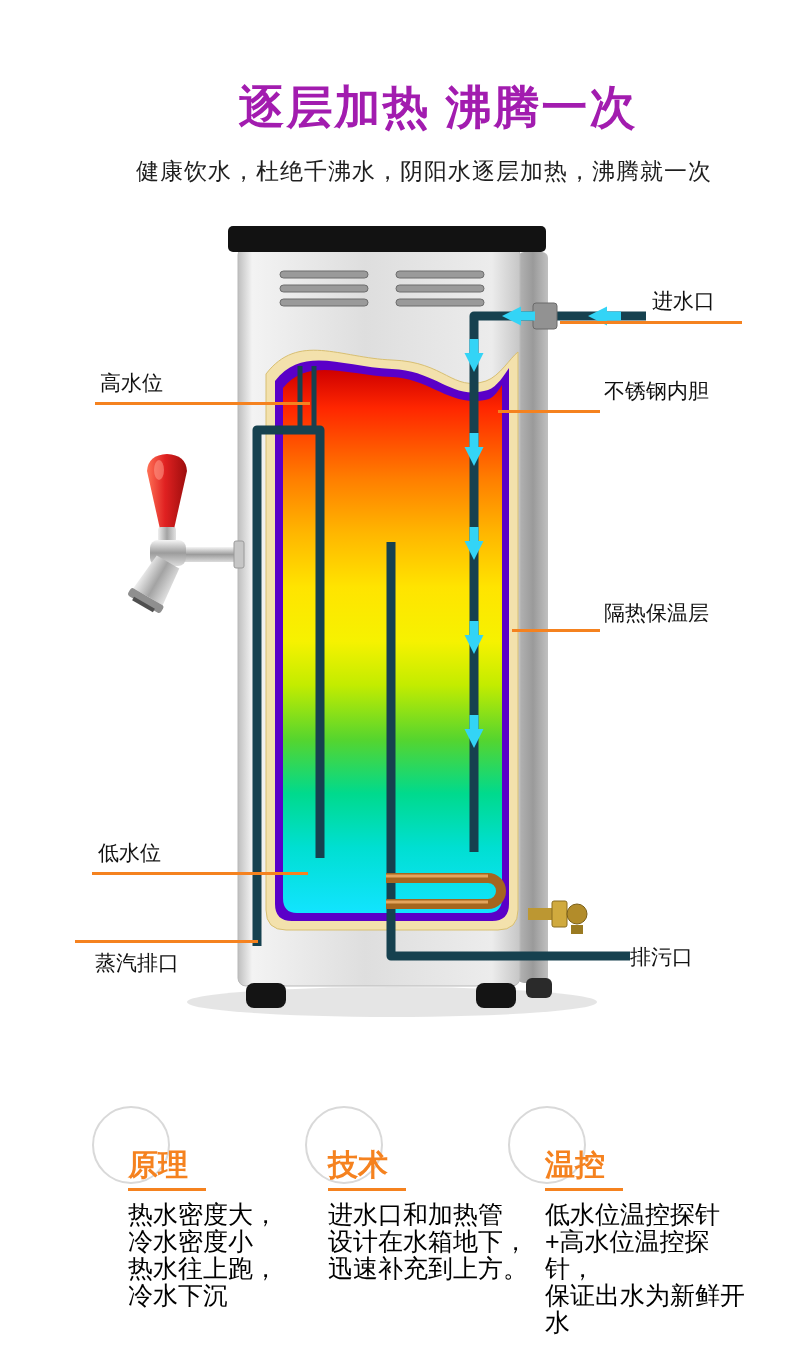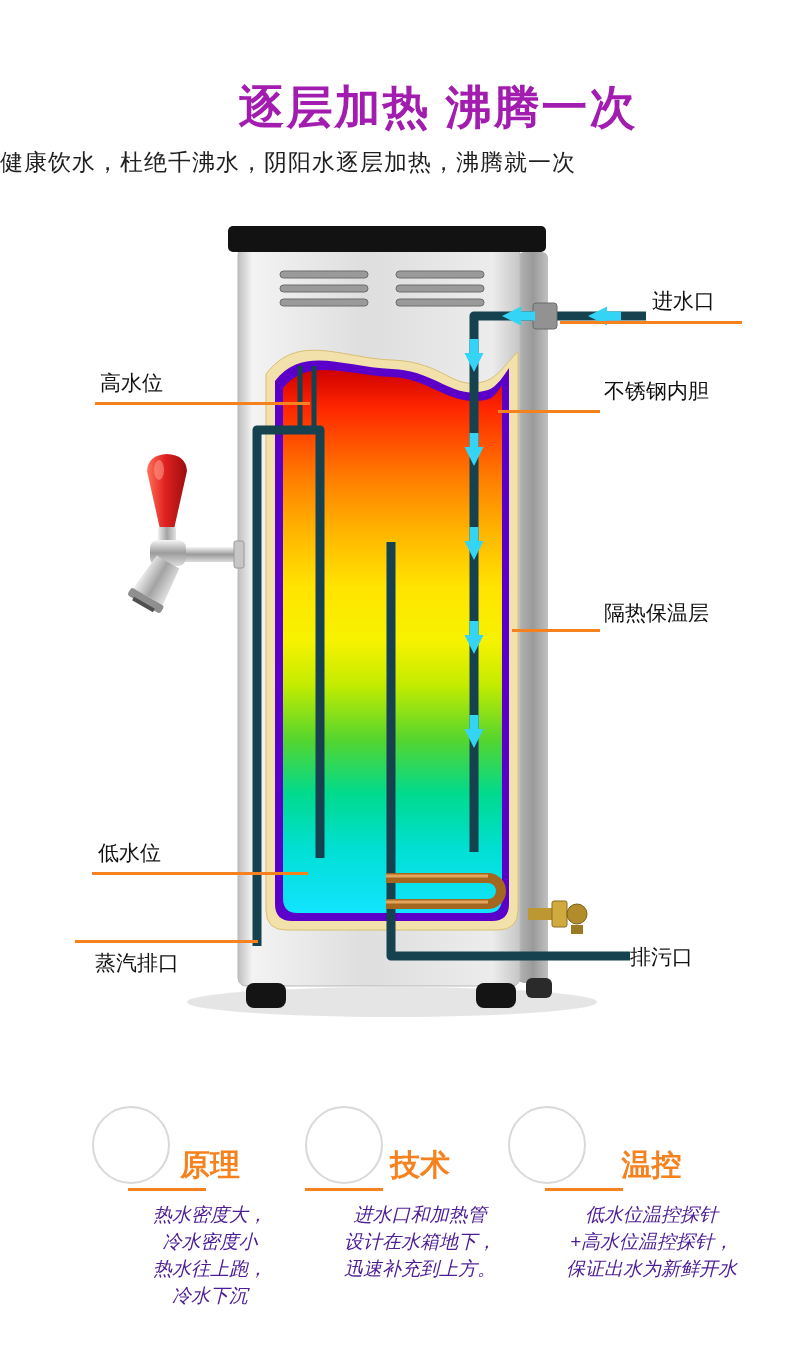--- a/index.html
+++ b/index.html
@@ -7,40 +7,40 @@
     width:790px; height:1350px; background:#ffffff;
     font-family:"Liberation Sans", sans-serif;
   }
   .page { position:relative; width:790px; height:1350px; overflow:hidden; background:#fff; }
 
   .title {
     position:absolute; top:82px; left:0; width:790px; text-align:center;
     font-size:46px; font-weight:bold; color:#a21caf; letter-spacing:2px; line-height:1.1;padding-left:43px;
   }
   .subtitle {
-    position:absolute; top:147px; left:0; width:712px; text-align:left;
+    position:absolute; top:156px; left:0; width:712px; text-align:right;
     font-size:23px; color:#1f1f1f; letter-spacing:1px;
   }
 
   svg.diagram { position:absolute; left:0; top:0; }
 
   .callout {
     position:absolute; font-size:21px; color:#111; white-space:nowrap; line-height:1.2;
   }
   .leader { position:absolute; height:3px; background:#f5821f; }
 
-  .feature { position:absolute; top:1106px;text-align:center; }
+  .feature { position:absolute; top:1106px; }
   .fcircle {
     position:absolute; left:0; top:0; width:74px; height:74px;
     border:2px solid #d9d9d9; border-radius:50%;
   }
   .finner { position:relative; padding-top:44px; }
   .feature h3 { margin:0; font-size:30px; font-weight:bold; color:#f5821f; line-height:1; }
   .funderline { width:78px; height:3px; background:#f5821f; margin:8px 0 10px 0; }
-  .fbody { font-size:19px; line-height:27px; color:#4c1d95;font-style:italic; }
+  .fbody { font-size:25px; line-height:27px; color:#000000; }
 </style>
 </head>
 <body>
 
 <div class="page">
 
   <div class="title">逐层加热 沸腾一次</div>
   <div class="subtitle">健康饮水，杜绝千沸水，阴阳水逐层加热，沸腾就一次</div>
 
   <svg class="diagram" width="790" height="1350" viewBox="0 0 790 1350">
@@ -191,21 +191,21 @@
         <div>热水密度大，</div>
         <div>冷水密度小</div>
         <div>热水往上跑，</div>
         <div>冷水下沉</div>
       </div>
     </div>
   </div>
 
   <div class="feature" style="left:305px; width:230px">
     <div class="fcircle"></div>
-    <div class="finner" style="">
+    <div class="finner" style="margin-left:23px">
       <h3>技术</h3>
       <div class="funderline"></div>
       <div class="fbody">
         <div>进水口和加热管</div>
         <div>设计在水箱地下，</div>
         <div>迅速补充到上方。</div>
       </div>
     </div>
   </div>
 

